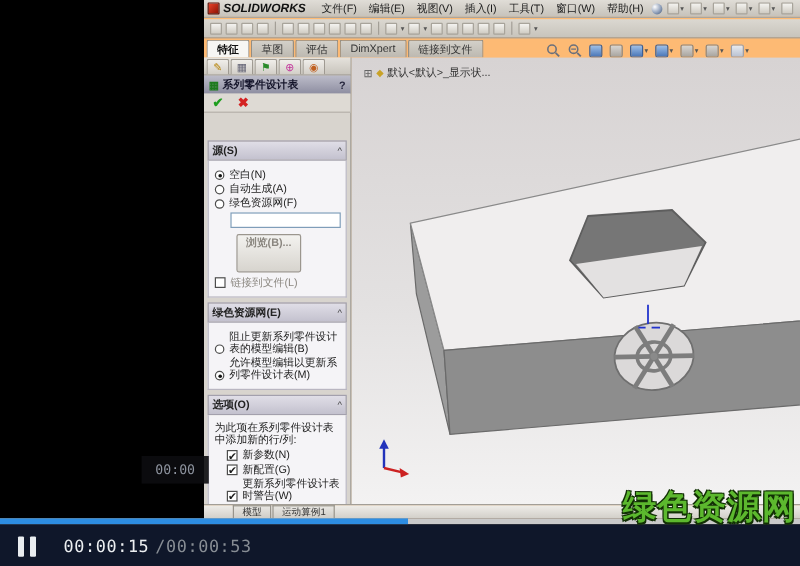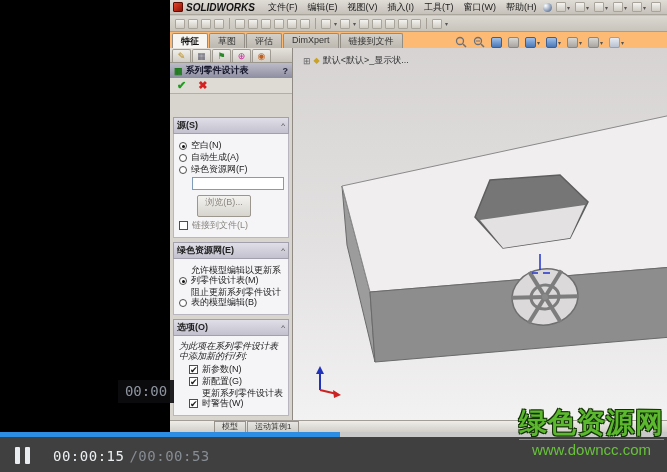--- a/index.html
+++ b/index.html
@@ -72,53 +72,53 @@
   .row { display:flex; align-items:flex-end; gap:4px; margin:2px 0; line-height:10px; }
   .radio { width:8px; height:8px; border-radius:50%; border:1px solid #4d4d4d; background:#fff;
            flex:none; position:relative; margin-top:0.5px; }
   .radio.sel::after { content:""; position:absolute; left:2px; top:2px; width:3px; height:3px;
                       border-radius:50%; background:#111; }
   .cbx { width:9px; height:9px; border:1px solid #4d4d4d; background:#fff; flex:none;
          font-size:9px; line-height:8px; text-align:center; color:#1a1a1a; margin-top:0.5px; }
   .dis { color:#8b8780; }
   .pm-input { margin:3px 0 0 13px; width:92px; height:13px; background:#fff;
               border:1px solid #7f9db9; }
-  .pm-btn { margin:5px 0 3px 18px; width:54px; height:22px; text-align:center; line-height:12px;
+  .pm-btn { margin:5px 0 3px 18px; width:54px; height:32px; text-align:center; line-height:12px;
             border:1px solid #9b968e; border-radius:2px; color:#8b8780;
-            background:linear-gradient(#f3f2ef,#d7d4ce); }
-  .desc { line-height:10px; margin:1px 0 3px 0;font-style:italic; }
+            background:linear-gradient(#f3f2ef,#d7d4ce);font-weight:bold; }
+  .desc { line-height:10px; margin:1px 0 3px 0; }
   .wrap-label { line-height:10px; }
 
   
   .viewport { position:absolute; left:123px; top:48px; right:0; height:372px;
               background:linear-gradient(180deg,#d7d3d3 0%,#e3e1e1 55%,#f3f2f2 100%); }
   .config { position:absolute; left:10px; top:6px; display:flex; align-items:center; gap:3px;
             font-size:9px; color:#333; }
   .config .plusbox { color:#666; font-size:9px; }
   .config .part-ico { color:#c9a227; font-size:8px; }
   svg.model { position:absolute; left:0; top:0; }
 
   
   .statusbar { position:absolute; left:0; top:420px; right:0; height:12px;
                background:linear-gradient(#efede9,#d2cfc9); border-top:1px solid #a29e97;
-               display:flex; align-items:flex-end; padding-left:44px; font-size:8px; }
+               display:flex; align-items:flex-end; padding-left:24px; font-size:8px; }
   .btab { height:11px; line-height:10px; padding:0 7px; margin-right:1px; color:#333;
           background:linear-gradient(#e8e6e2,#cfccc6); border:1px solid #97938b; border-bottom:none; }
 
   
   .progress { position:absolute; left:0; top:432px; width:667px; height:5px; background:#c9c9c9; }
   .progress-fill { height:100%; background:#2d8de2; }
-  .playerbar { position:absolute; left:0; top:437px; width:667px; height:35px; background:#404040; }
+  .playerbar { position:absolute; left:0; top:437px; width:667px; height:35px; background:#0f172a; }
   .pause { position:absolute; left:15px; top:10px; display:flex; gap:5px; cursor:pointer; }
   .pause span { width:5px; height:17px; background:#e9edf0; border-radius:1px; }
   .time { position:absolute; left:53px; top:11px; font-family:"DejaVu Sans Mono", monospace;
           font-size:14px; color:#eceff1; letter-spacing:0.5px; }
   .time .dur { color:#878d94; margin-left:5px; }
   .seek-tip { position:absolute; left:118px; top:380px; width:56px; height:23px; text-align:center;
-              line-height:23px; font-family:"DejaVu Sans Mono", monospace; font-size:14px;
+              line-height:23px; font-family:"DejaVu Sans Mono", monospace; font-size:11px;
               color:#8f95a0; background:rgba(12,12,16,0.9); }
 
   
   .watermark { position:absolute; right:3px; top:409px; text-align:center; line-height:1; z-index:5; }
   .wm-title { font-size:28px; font-weight:bold; color:#5cb82e; letter-spacing:1px;
               text-shadow:-1px -1px 0 #123005, 1px -1px 0 #123005, -1px 1px 0 #123005,
                           1px 1px 0 #123005; }
   .wm-url { font-size:15px; color:#67c23a; border-top:1px solid #8b8f93; margin-top:2px;
             padding-top:2px; }
 </style>
@@ -293,26 +293,26 @@
           </div>
         </div>
 
         <div class="sect">
           <div class="sect-h">
             <span>绿色资源网(E)</span>
             <span class="chev">^</span>
           </div>
           <div class="sect-b">
             <div class="row">
+              <span class="radio"></span>
+              <span class="wrap-label">阻止更新系列零件设计表的模型编辑(B)</span>
+            </div>
+            <div class="row">
               <span class="radio sel"></span>
               <span class="wrap-label">允许模型编辑以更新系列零件设计表(M)</span>
-            </div>
-            <div class="row">
-              <span class="radio"></span>
-              <span class="wrap-label">阻止更新系列零件设计表的模型编辑(B)</span>
             </div>
           </div>
         </div>
 
         <div class="sect">
           <div class="sect-h">
             <span>选项(O)</span>
             <span class="chev">^</span>
           </div>
           <div class="sect-b">
@@ -394,16 +394,15 @@
       <span></span>
       <span></span>
     </div>
     <div class="time">
       <span>00:00:15</span><span class="dur">/00:00:53</span>
     </div>
   </div>
 
   <div class="watermark">
     <div class="wm-title">绿色资源网</div>
-    <div class="wm-url">www.downcc.com</div>
   </div>
 
 </div>
 
 </body></html>

